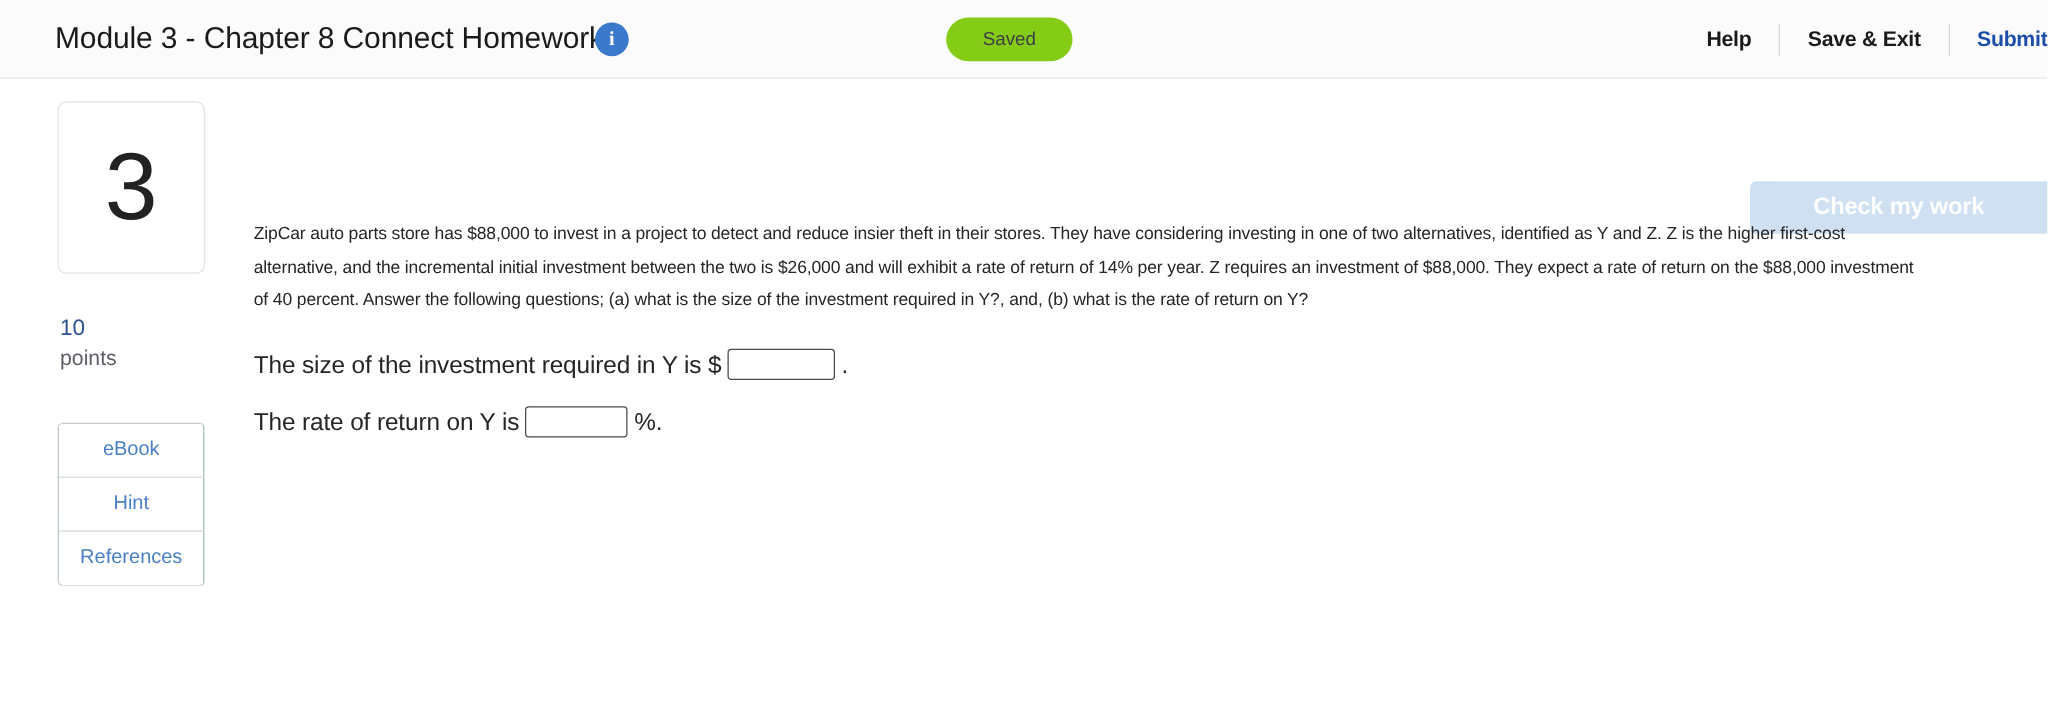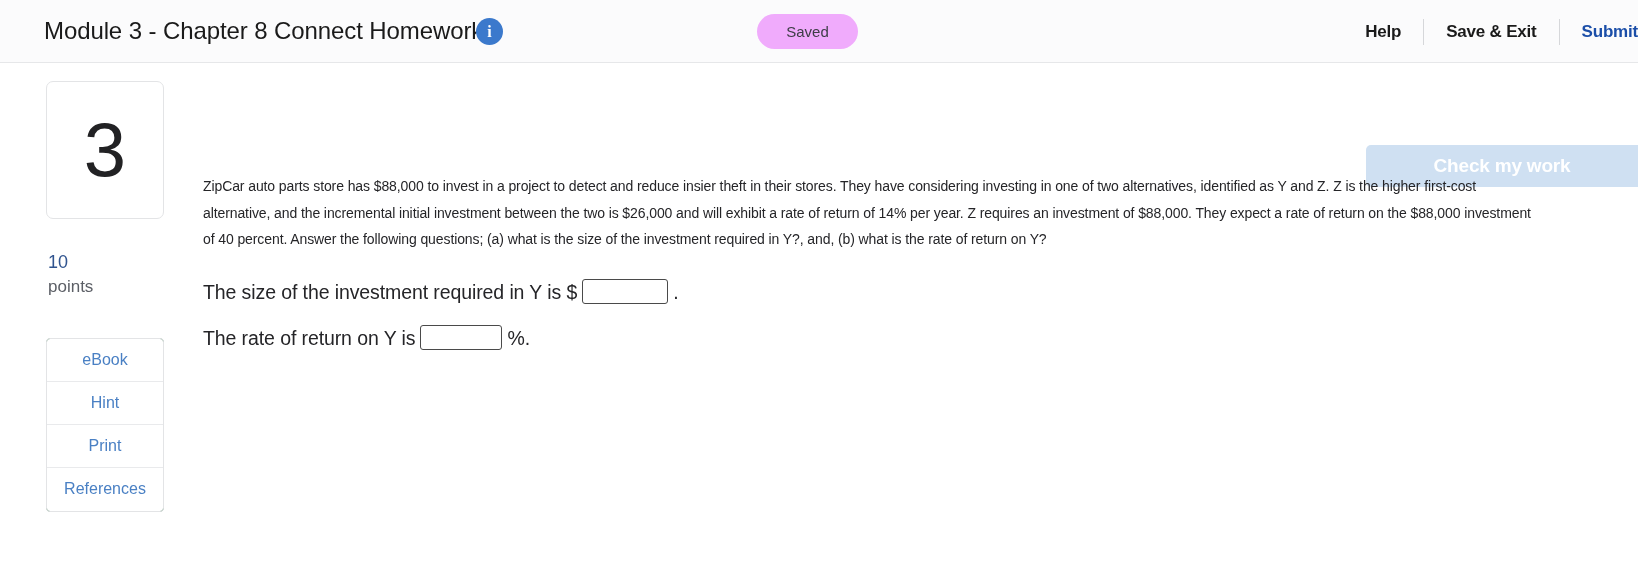--- a/index.html
+++ b/index.html
@@ -42,21 +42,21 @@
     display: flex;
     align-items: center;
     justify-content: center;
     line-height: 1;
   }
   .saved-badge {
     position: absolute;
     left: 757px; top: 14px;
     width: 101px; height: 35px;
     border-radius: 18px;
-    background: #f0abfc;
+    background: #84cc16;
     color: #3d3d46;
     font-size: 15px;
     display: flex;
     align-items: center;
     justify-content: center;
   }
   .header-actions {
     position: absolute;
     right: 0; top: 0;
     height: 63px;
@@ -125,21 +125,21 @@
     color: #4a80c4;
     border-bottom: 1px solid #e9eaec;
     cursor: pointer;
     background: #ffffff;
   }
   .side-btn:last-child { border-bottom: none; }
 
   .checkwork-btn {
     position: absolute;
     right: 0; top: 82px;
-    width: 272px; height: 42px;
+    width: 238px; height: 42px;
     border-radius: 5px 0 0 5px;
     background: #cfe0f2;
     color: #ffffff;
     font-size: 19px;
     font-weight: bold;
     letter-spacing: -0.2px;
     display: flex;
     align-items: center;
     justify-content: center;
     cursor: pointer;
@@ -204,21 +204,20 @@
     <div class="qnum-card">
       <span class="qnum">3</span>
     </div>
     <div class="points-wrap">
       <span class="points-num">10</span>
       <span class="points-label">points</span>
     </div>
     <div class="side-buttons">
       <div class="side-btn">eBook</div>
       <div class="side-btn">Hint</div>
-      <div class="side-btn">Print</div>
       <div class="side-btn">References</div>
     </div>
   </div>
 
   <div class="checkwork-btn">Check my work</div>
 
   <div class="question-area">
     <div class="q-text">ZipCar auto parts store has $88,000 to invest in a project to detect and reduce insier theft in their stores. They have considering investing in one of two alternatives, identified as Y and Z. Z is the higher first-cost alternative, and the incremental initial investment between the two is $26,000 and will exhibit a rate of return of 14% per year. Z requires an investment of $88,000. They expect a rate of return on the $88,000 investment of 40 percent. Answer the following questions; (a) what is the size of the investment required in Y?, and, (b) what is the rate of return on Y?</div>
 
     <div class="answers">

